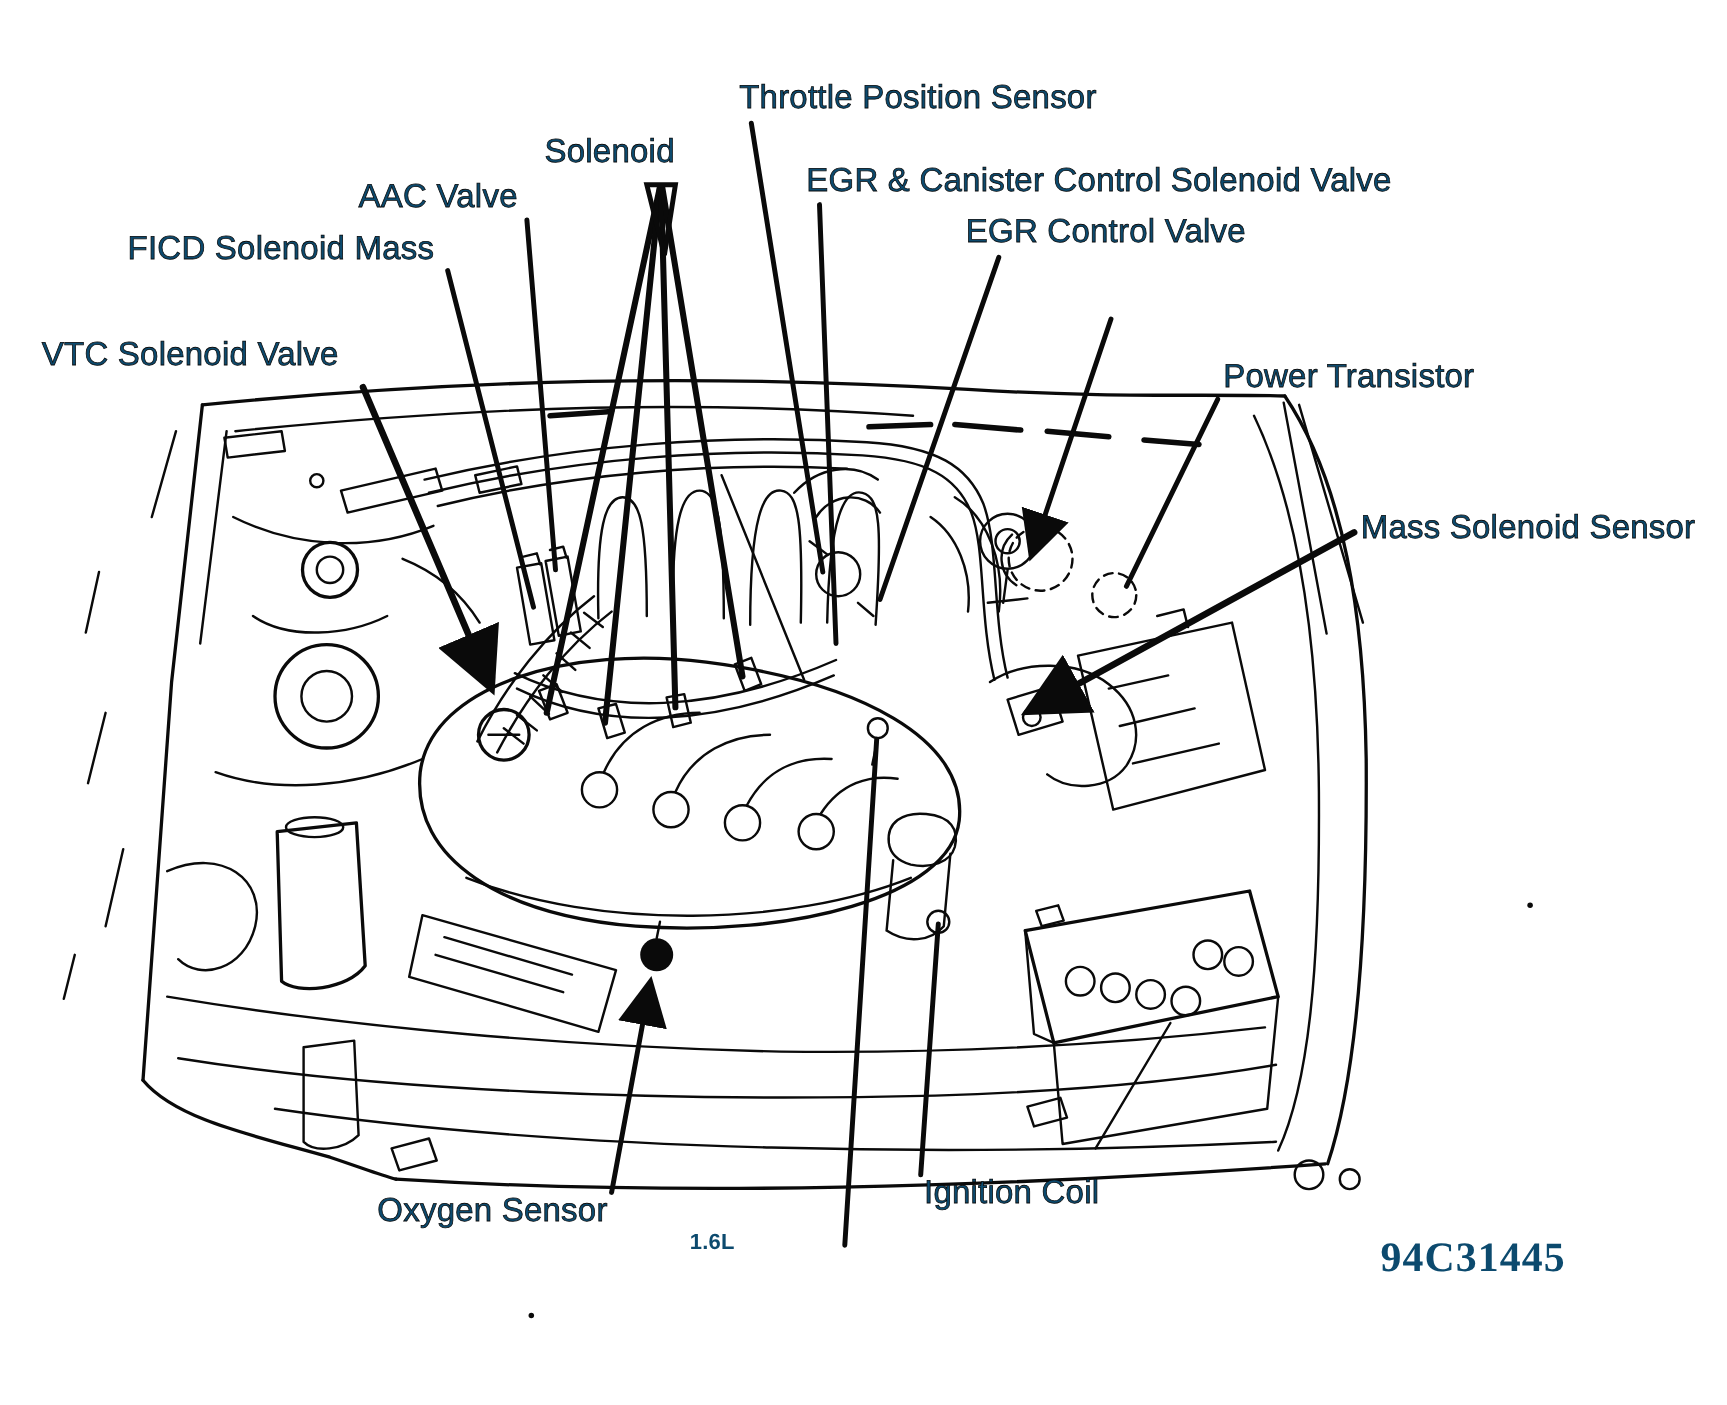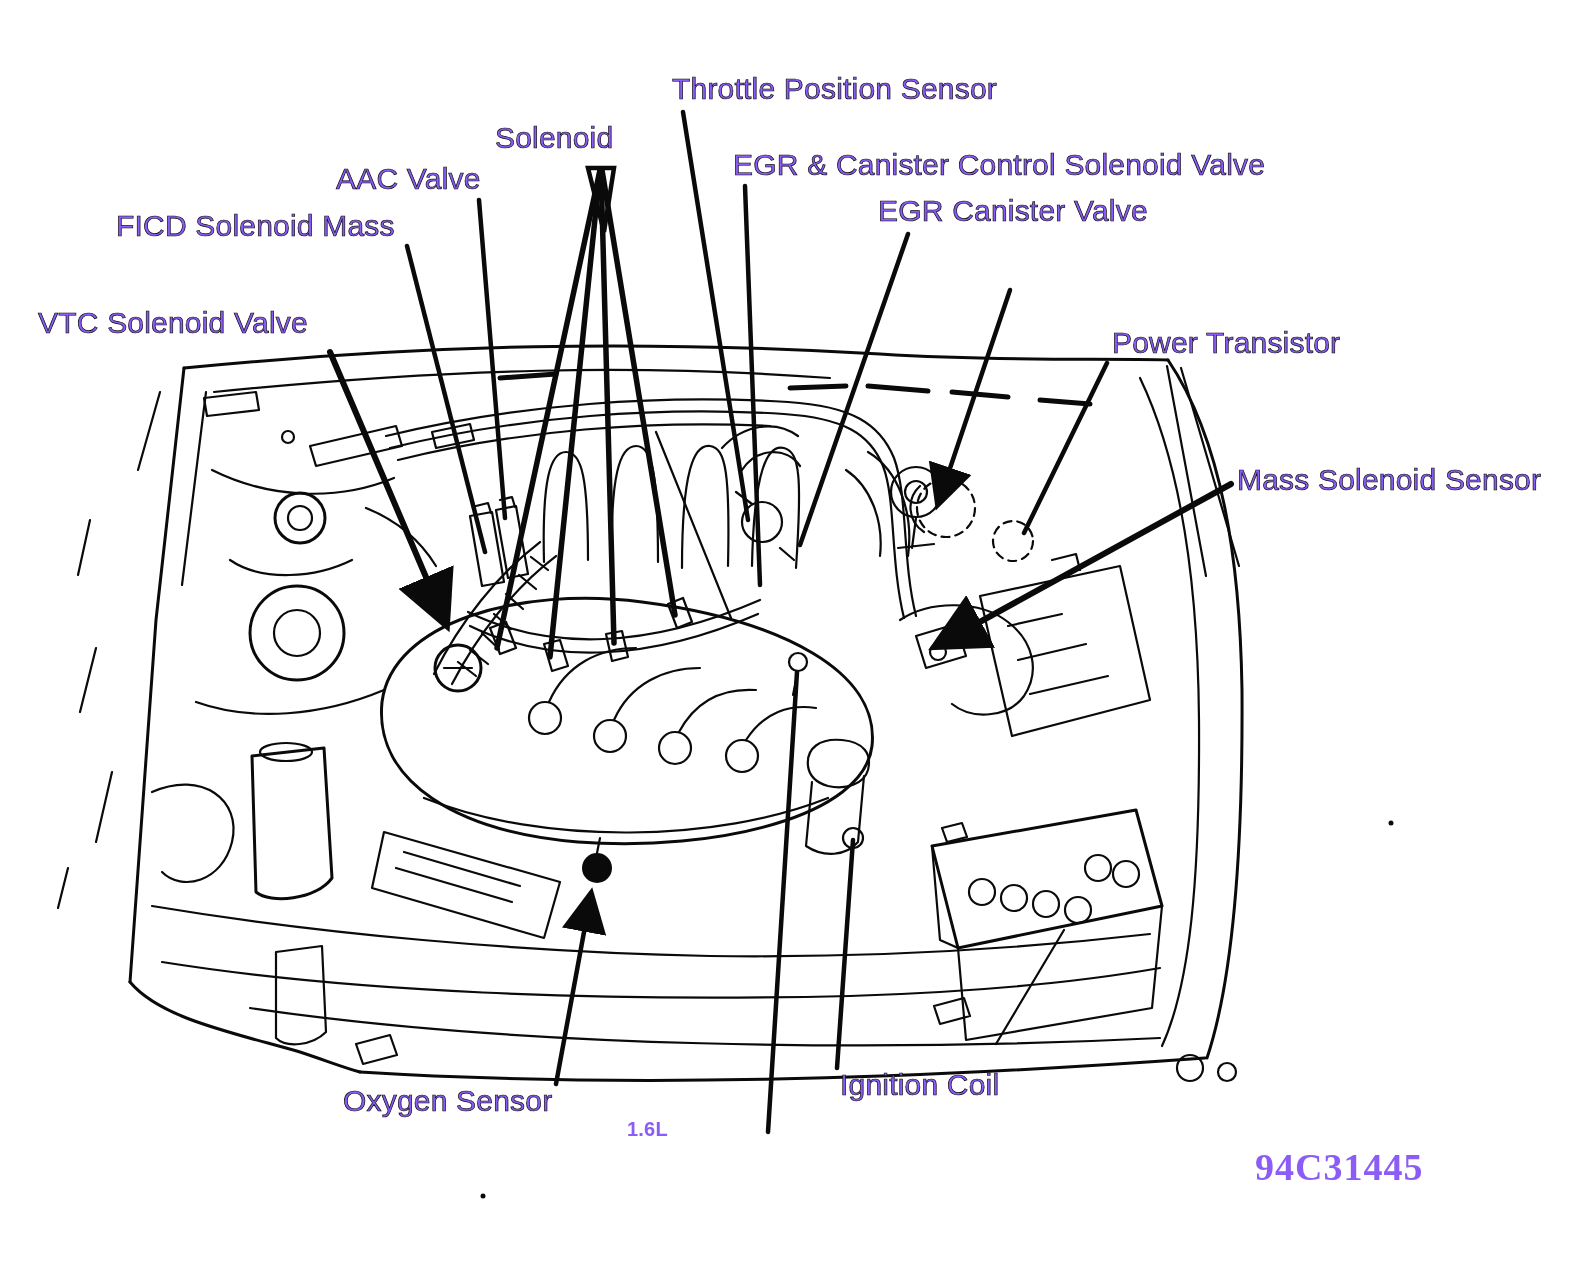--- a/index.html
+++ b/index.html
@@ -12,25 +12,25 @@
     fill:none;stroke:#0a0a0a;stroke-width:3;stroke-linecap:round;stroke-linejoin:round;
   }
   .lines .thin{stroke-width:2.2;}
   .lines .thick{stroke-width:5;}
   .lines .filled{fill:#0a0a0a;stroke:none;}
   .lines .dashed{stroke-dasharray:8 6;}
   .leaders path{fill:none;stroke:#0a0a0a;stroke-width:4.5;stroke-linecap:round;}
   .leaders .w6{stroke-width:6;}
   .leaders .w55{stroke-width:5.5;}
   .lbl{
-    position:absolute;color:#8b5cf6;font-size:30px;line-height:1.05;white-space:nowrap;
+    position:absolute;color:#0c4a6e;font-size:30px;line-height:1.05;white-space:nowrap;
     -webkit-text-stroke:0.7px #0a0a0a;letter-spacing:0.2px;
   }
   .lbl.small-bold{font-weight:700;font-size:20px;-webkit-text-stroke:0;}
-  .lbl.figcode{font-family:"Liberation Serif",serif;font-weight:700;font-size:38px;-webkit-text-stroke:0;letter-spacing:1px;margin-top:24px;}
+  .lbl.figcode{font-family:"Liberation Serif",serif;font-weight:700;font-size:38px;-webkit-text-stroke:0;letter-spacing:1px;}
 </style>
 </head>
 <body>
 
 <div class="stage">
 
   <svg width="1570" height="1277" viewBox="0 0 1570 1277">
     <defs>
       <marker id="arr" markerWidth="12" markerHeight="10" refX="8.5" refY="5" orient="auto">
         <path d="M0,0 L10,5 L0,10 Z" fill="#0a0a0a" stroke="none"></path>
@@ -167,24 +167,24 @@
       <path d="M1107,363 L1024,533"></path>
       <path class="w6" d="M1231,484 L936,646" marker-end="url(#arr)"></path>
       <path d="M556,1084 L591,894" marker-end="url(#arr)"></path>
       <path d="M837,1068 L853,840"></path>
       <path d="M768,1132 L797,672"></path>
     </g>
   </svg>
 
   <div class="lbl" style="left:672px;top:73px">Throttle Position Sensor</div>
   <div class="lbl" style="left:495px;top:122px">Solenoid</div>
-  <div class="lbl" style="left:336px;top:163px">AAC Valve</div>
+  <div class="lbl" style="left:326px;top:163px">AAC Valve</div>
   <div class="lbl" style="left:116px;top:210px">FICD Solenoid Mass</div>
   <div class="lbl" style="left:38px;top:307px">VTC Solenoid Valve</div>
   <div class="lbl" style="left:733px;top:149px">EGR &amp; Canister Control Solenoid Valve</div>
-  <div class="lbl" style="left:878px;top:195px">EGR Canister Valve</div>
+  <div class="lbl" style="left:878px;top:195px">EGR Control Valve</div>
   <div class="lbl" style="left:1112px;top:327px">Power Transistor</div>
   <div class="lbl" style="left:1237px;top:464px">Mass Solenoid Sensor</div>
   <div class="lbl" style="left:343px;top:1085px">Oxygen Sensor</div>
   <div class="lbl" style="left:840px;top:1069px">Ignition Coil</div>
   <div class="lbl small-bold" style="left:627px;top:1119px">1.6L</div>
   <div class="lbl figcode" style="left:1255px;top:1124px">94C31445</div>
 </div>
 
 </body></html>

